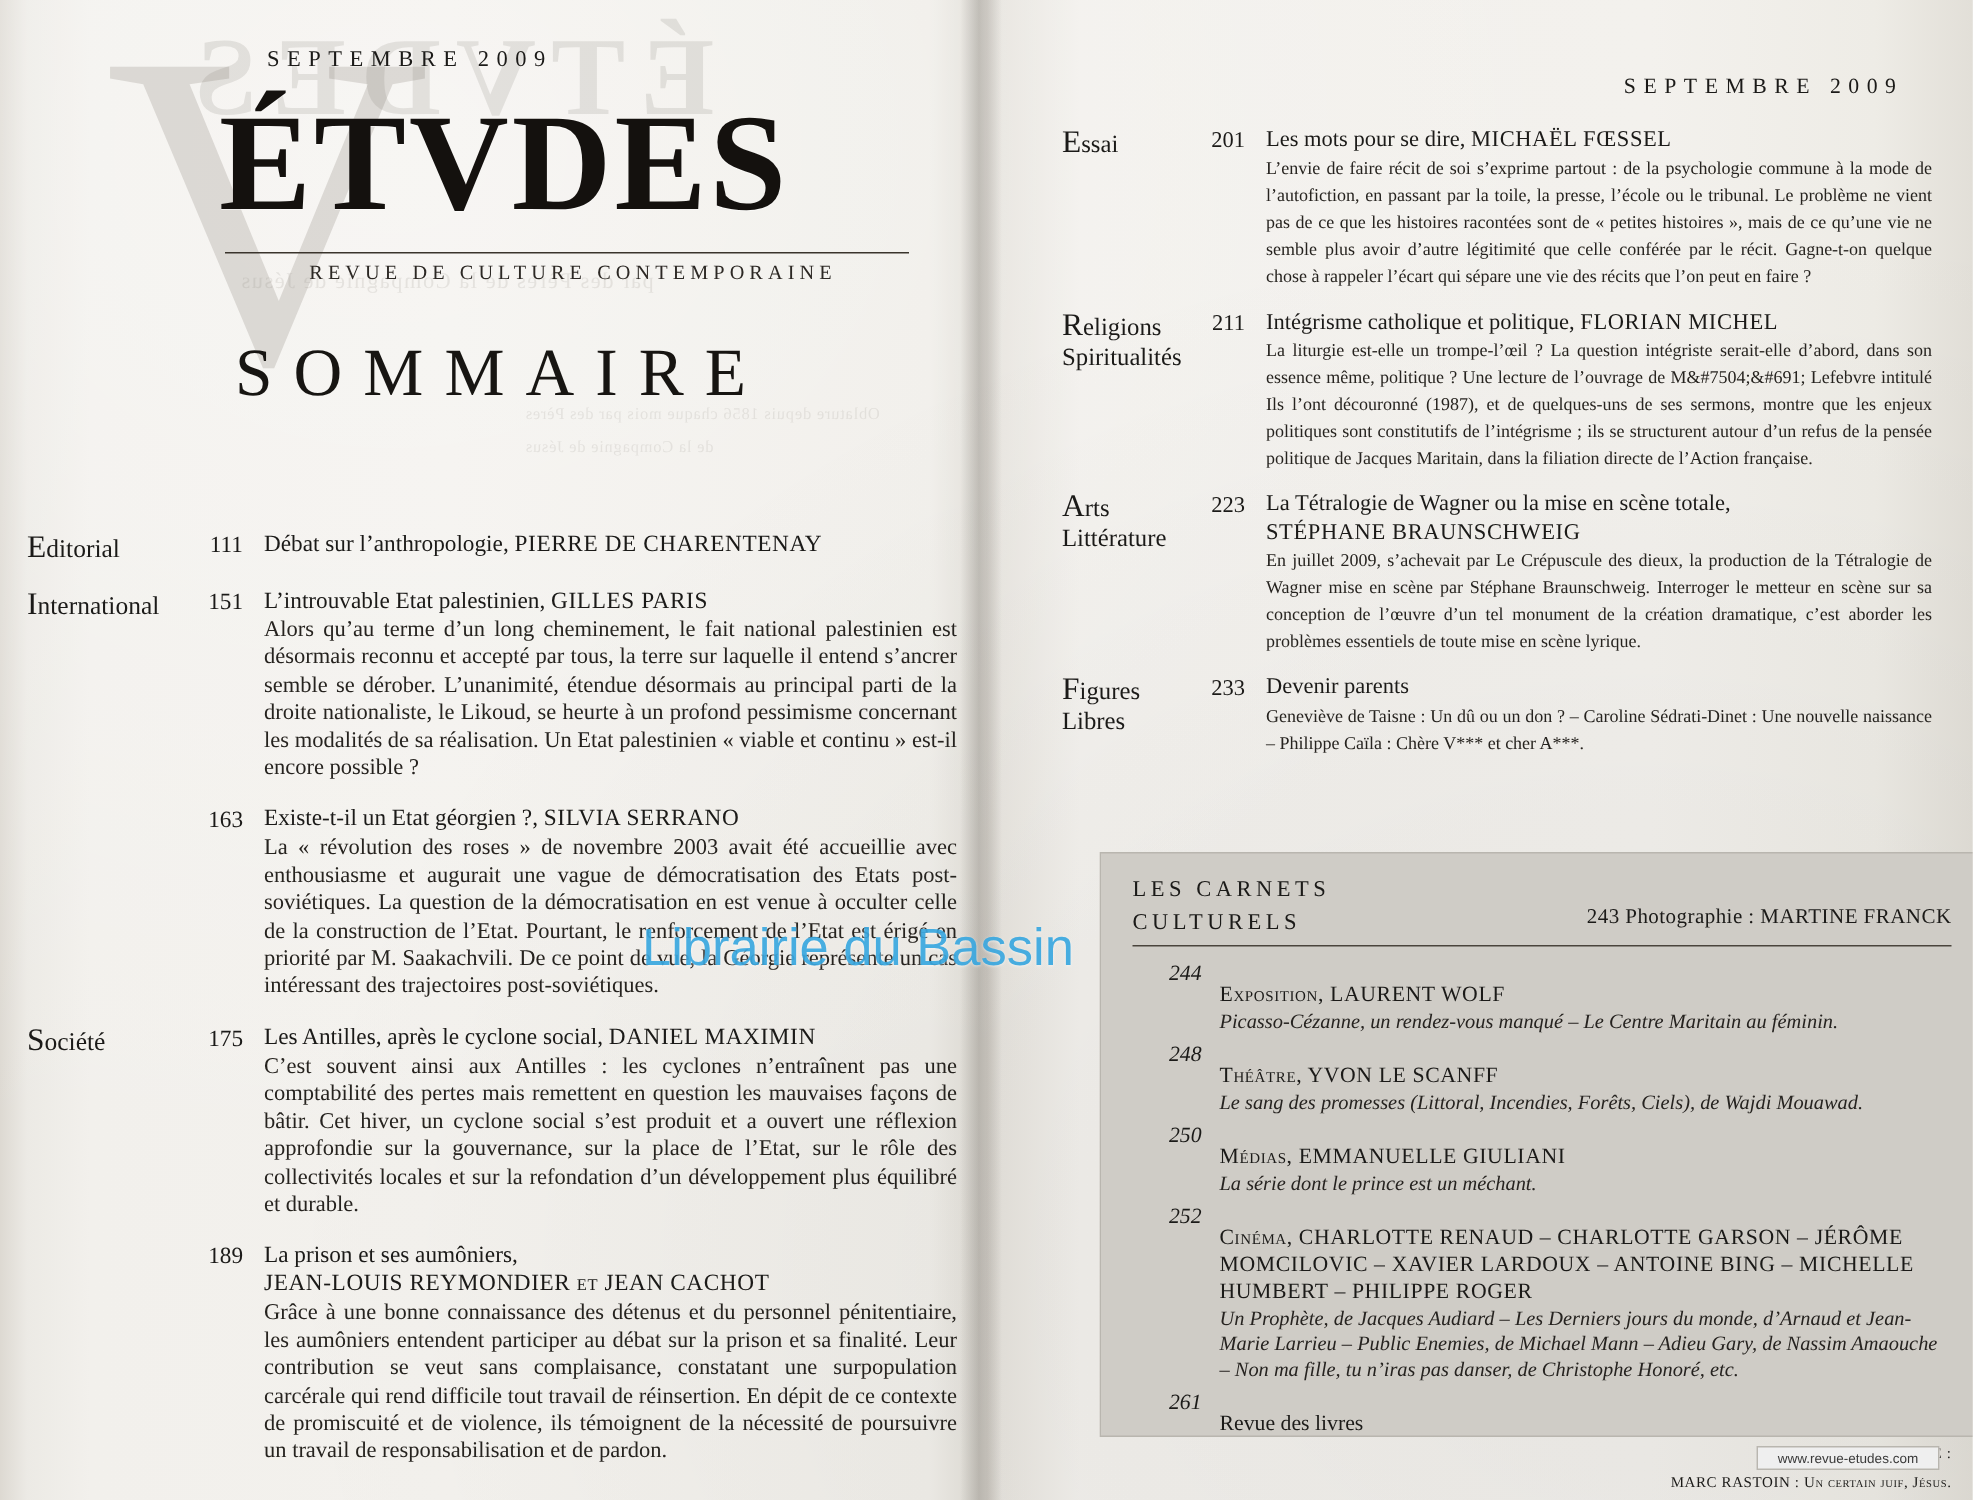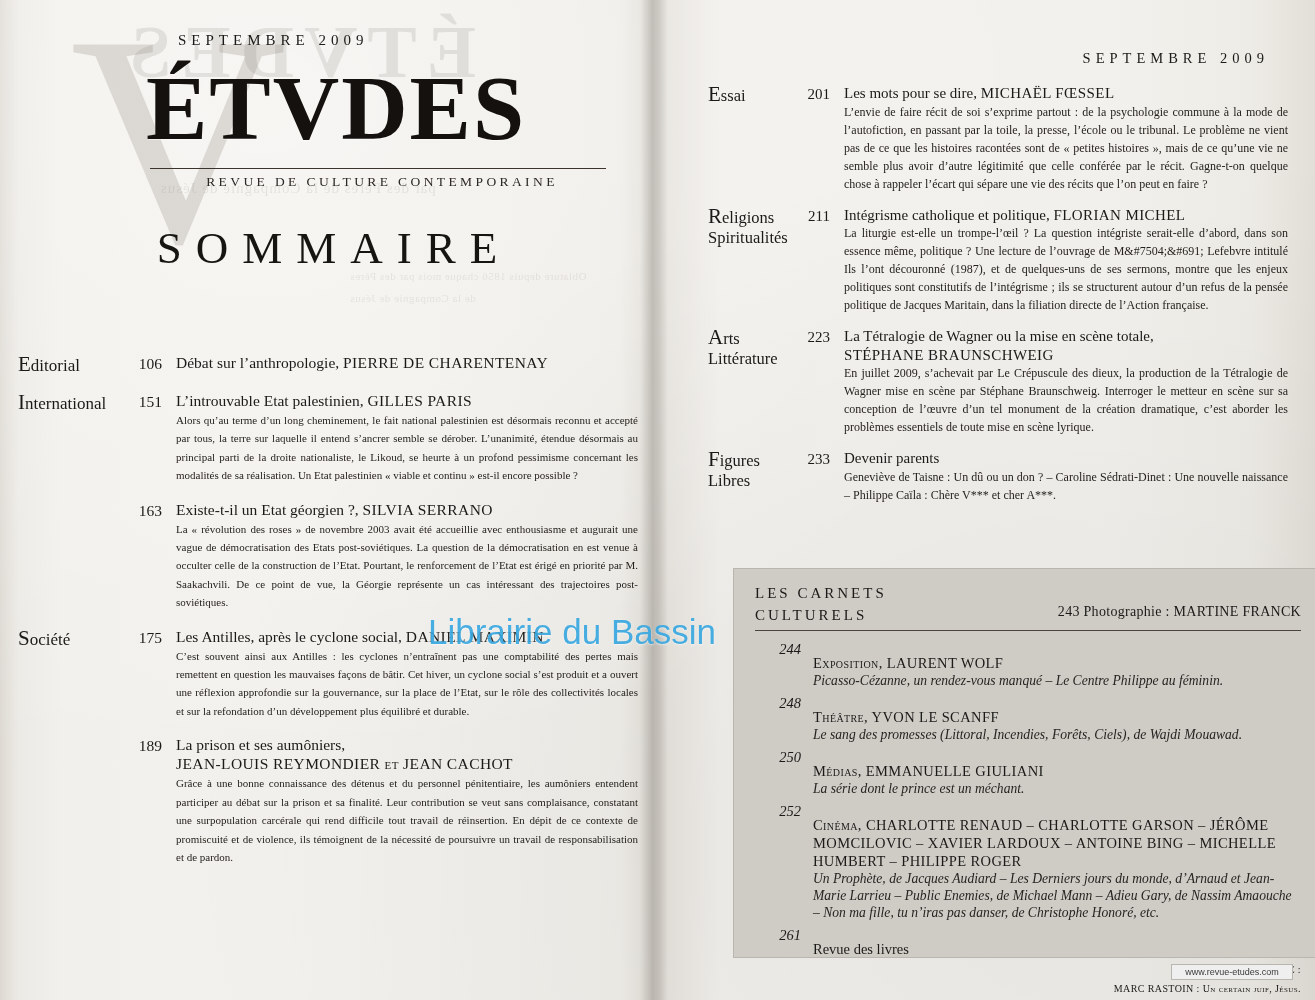--- a/index.html
+++ b/index.html
@@ -81,21 +81,21 @@
   .sec{
     width:104px;flex:none;font-size:17px;color:#1b1a18;padding-top:1px;
     line-height:20px;
   }
   .sec .cap{font-size:21px;}
   .pg{width:40px;flex:none;text-align:right;font-size:15.5px;padding-right:0;padding-top:2px;}
   .entry{flex:1;padding-left:14px;}
   .ttl{font-size:15.5px;line-height:19px;}
   .ttl .sc{font-variant:small-caps;letter-spacing:.4px;}
   .abs{
-    font-size:11px;line-height:18.4px;text-align:justify;margin-top:1px;color:#26231f;
+    font-size:15px;line-height:18.4px;text-align:justify;margin-top:1px;color:#26231f;
   }
   .gap{height:13px;}
 
   
   .right{position:absolute;left:660px;top:0;width:655px;height:1000px;}
   .date-right{
     position:absolute;right:46px;top:50px;font-size:14.5px;letter-spacing:5px;
   }
   .rtoc{position:absolute;left:48px;top:84px;width:580px;}
   .rrow{display:flex;margin-bottom:1px;}
@@ -164,21 +164,21 @@
     <div class="date-left">SEPTEMBRE 2009</div>
     <div class="masthead">ÉTVDES</div>
     <div class="mast-rule"></div>
     <div class="mast-sub">REVUE DE CULTURE CONTEMPORAINE</div>
     <div class="sommaire">SOMMAIRE</div>
 
     <div class="toc">
 
       <div class="row">
         <div class="sec"><span class="cap">E</span><span>ditorial</span></div>
-        <div class="pg">106</div>
+        <div class="pg">111</div>
         <div class="entry">
           <div class="ttl"><span>Débat sur l’anthropologie, </span><span class="sc">PIERRE DE CHARENTENAY</span></div>
         </div>
       </div>
 
       <div class="gap"></div>
 
       <div class="row">
         <div class="sec"><span class="cap">I</span><span>nternational</span></div>
         <div class="pg">151</div>
@@ -285,21 +285,21 @@
     </div>
     <div class="photo">243  Photographie : MARTINE FRANCK</div>
     <div class="hrule"></div>
 
     <div class="cbody">
 
       <div class="crow">
         <div class="cpg">244</div>
         <div class="cen">
           <div class="cttl sc">Exposition, LAURENT WOLF</div>
-          <div class="cdesc">Picasso-Cézanne, un rendez-vous manqué – Le Centre Philippe au féminin.</div>
+          <div class="cdesc">Picasso-Cézanne, un rendez-vous manqué – Le Centre Maritain au féminin.</div>
         </div>
       </div>
 
       <div class="crow">
         <div class="cpg">248</div>
         <div class="cen">
           <div class="cttl sc">Théâtre, YVON LE SCANFF</div>
           <div class="cdesc">Le sang des promesses (Littoral, Incendies, Forêts, Ciels), de Wajdi Mouawad.</div>
         </div>
       </div>

